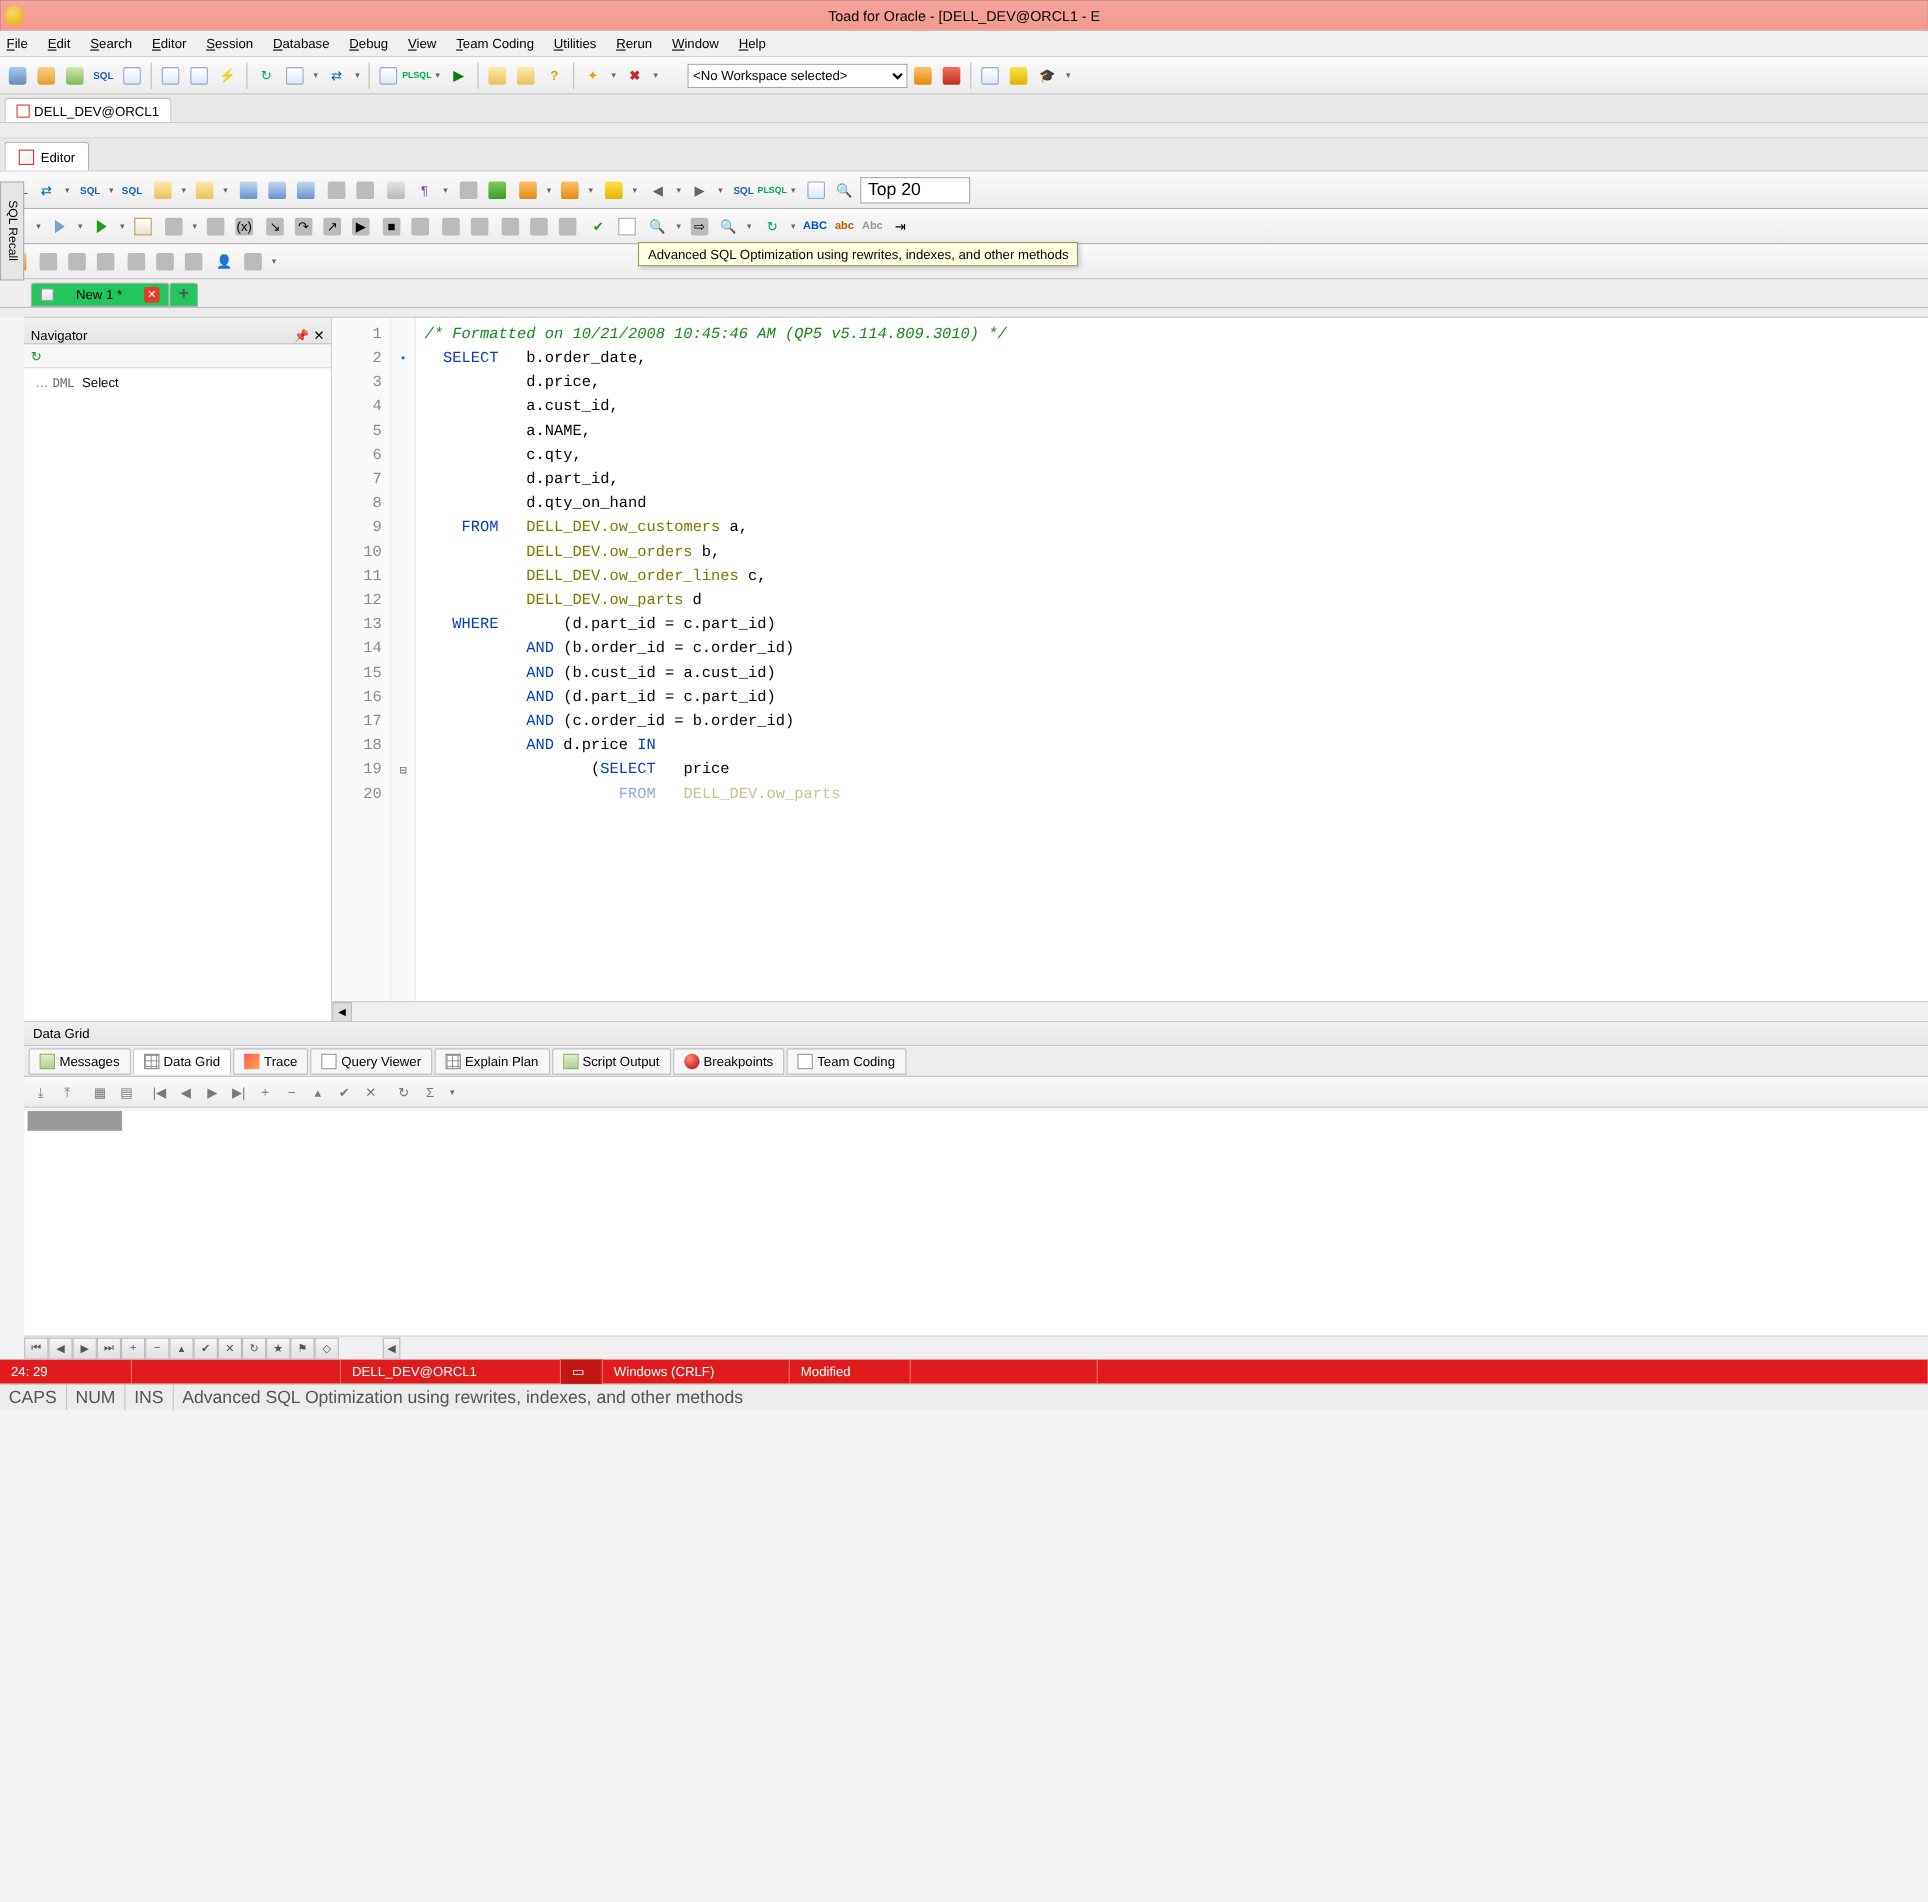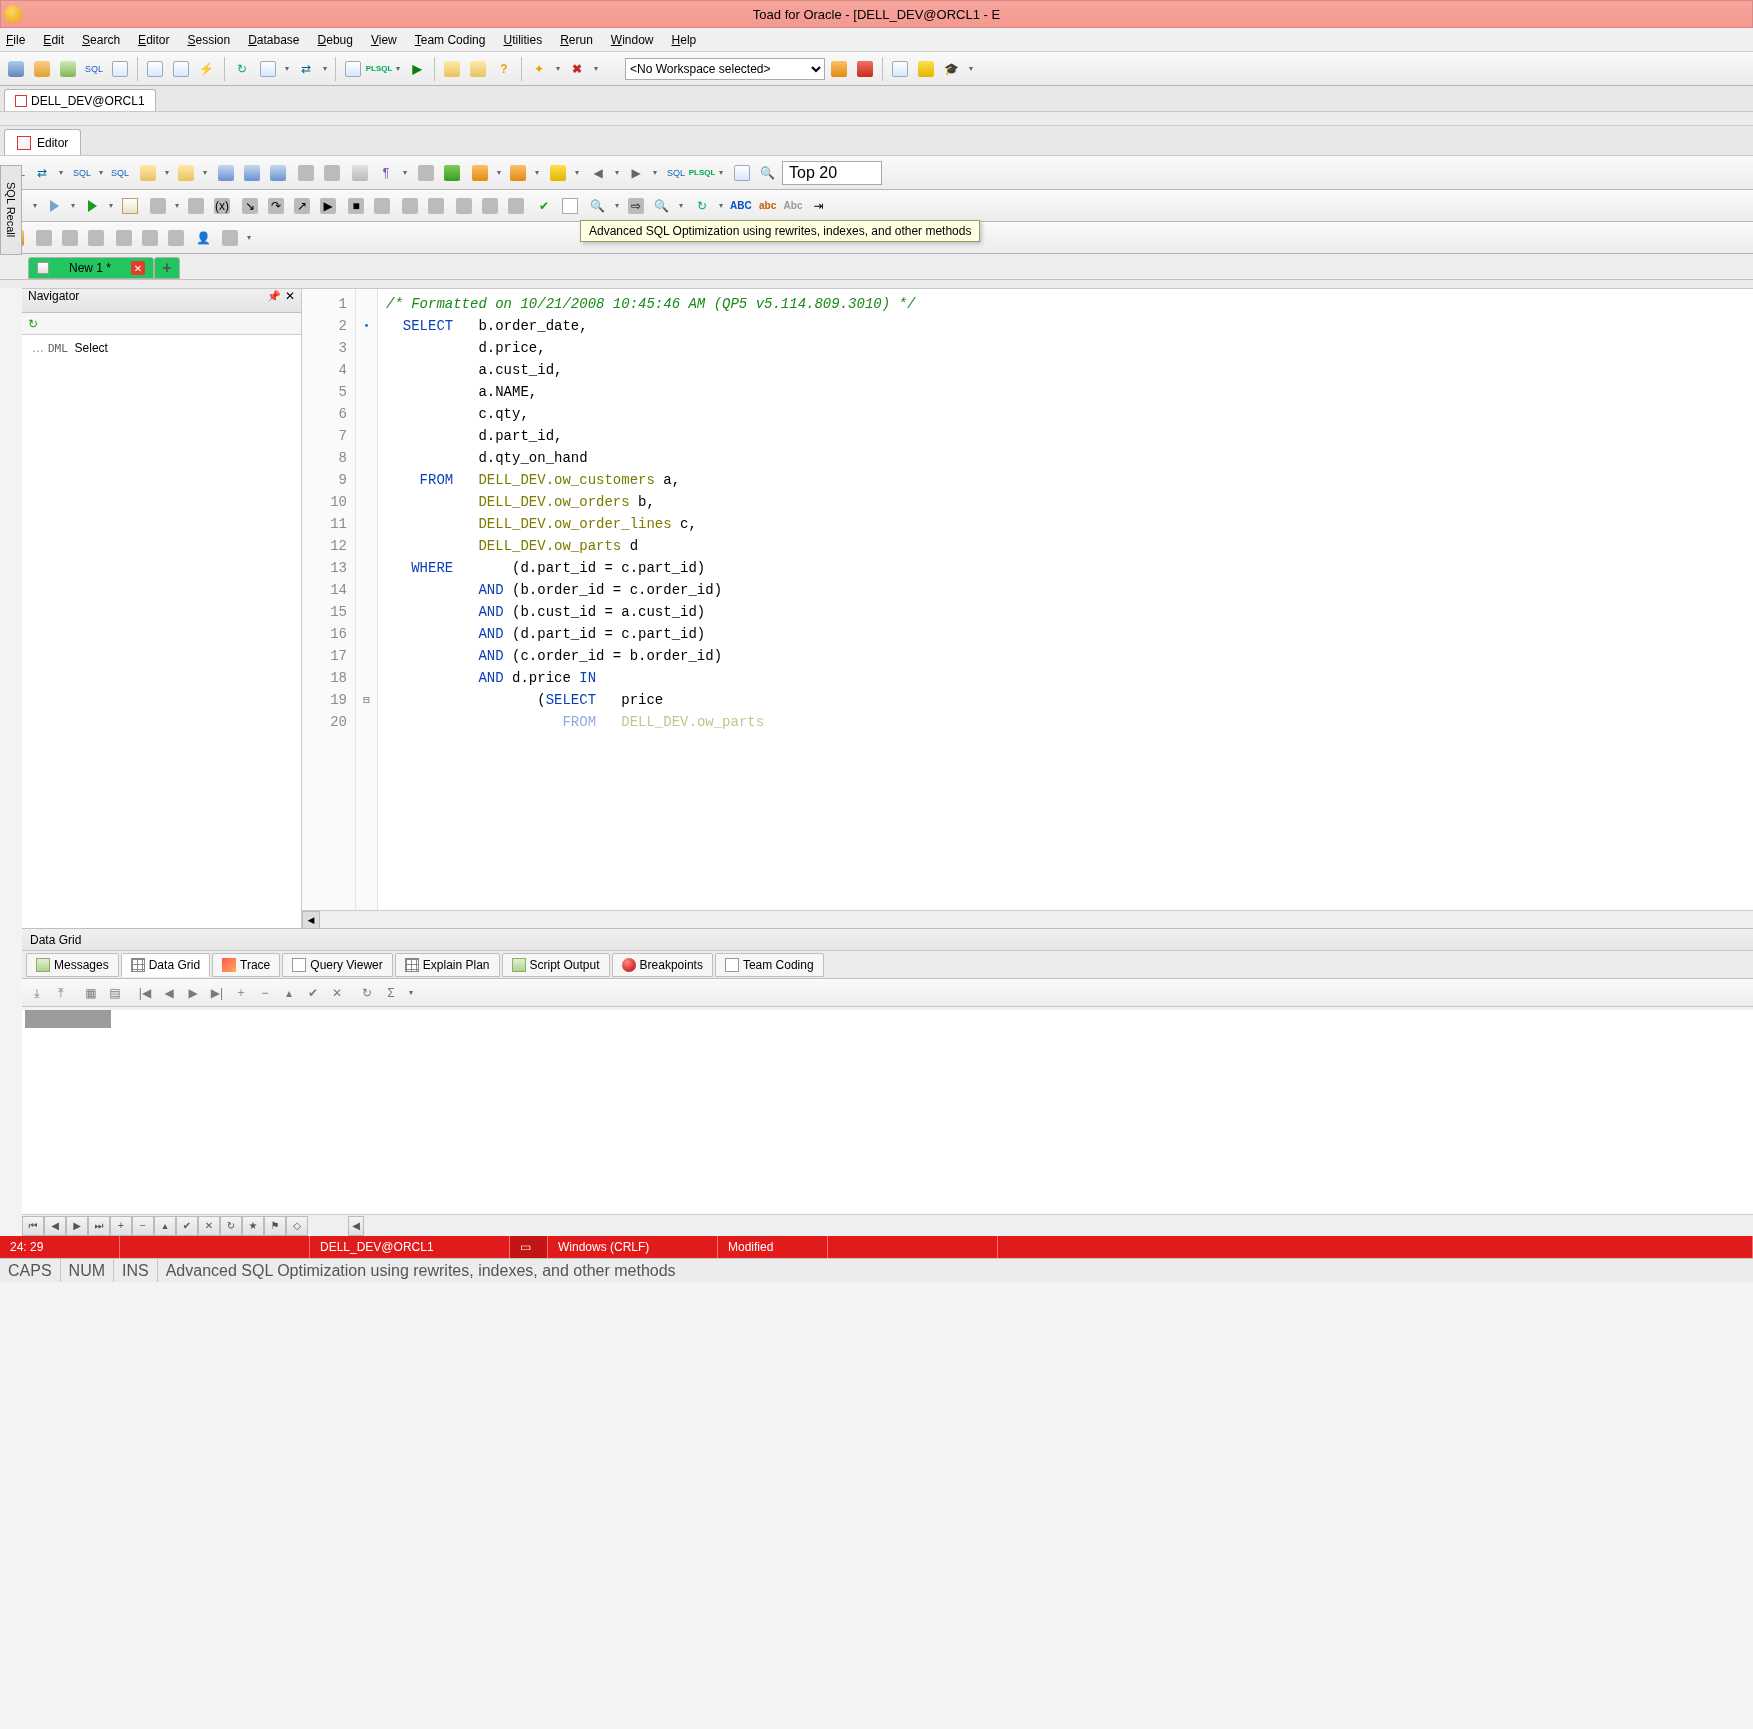--- a/index.html
+++ b/index.html
@@ -24,21 +24,21 @@
 .editor-tb2{height:32px;background:linear-gradient(#fafafa,#ececec);border-bottom:1px solid #b5b5b5;display:flex;align-items:center;padding:0 4px;gap:2px;position:relative}
 .editor-tb3{height:32px;background:linear-gradient(#fafafa,#ececec);border-bottom:1px solid #b5b5b5;display:flex;align-items:center;padding:0 4px;gap:2px}
 .sql-recall-tab{position:absolute;left:0;top:165px;width:22px;height:90px;background:#e6e6e6;border:1px solid #b0b0b0;writing-mode:vertical-rl;text-orientation:mixed;font-size:11px;display:flex;align-items:center;justify-content:center;z-index:5}
 .doc-tab-bar{height:26px;background:#eee;border-bottom:1px solid #c0c0c0;display:flex;align-items:flex-end;padding:0 28px}
 .doc-tab{height:22px;display:flex;align-items:center;gap:20px;padding:0 8px;background:#22c55e;border:1px solid #b0b0b0;border-radius:3px 3px 0 0}
 .doc-tab .ico{width:12px;height:12px;background:linear-gradient(#fff,#e0e0e0);border:1px solid #999}
 .doc-tab .close{width:14px;height:14px;background:#e43b2a;color:#fff;font-size:10px;display:flex;align-items:center;justify-content:center;border-radius:2px}
 .doc-tab.plus{width:26px;justify-content:center;font-weight:bold;font-size:16px;color:#555}
 .workspace{display:flex;height:640px;border-top:1px solid #c8c8c8;margin-left:22px}
 .nav-panel{width:280px;background:#f6f6f6;border-right:1px solid #c8c8c8;display:flex;flex-direction:column}
-.nav-header{height:24px;background:linear-gradient(#f0f0f0,#e4e4e4);border-bottom:1px solid #c0c0c0;display:flex;align-items:flex-start;padding:0 6px;justify-content:space-between;font-size:12px}
+.nav-header{height:24px;background:linear-gradient(#f0f0f0,#e4e4e4);border-bottom:1px solid #c0c0c0;display:flex;align-items:flex-end;padding:0 6px;justify-content:space-between;font-size:12px}
 .nav-header .ctrls{display:flex;gap:4px;align-items:center}
 .nav-header .pin{font-size:11px}
 .nav-header .x{font-size:12px;font-family:Arial}
 .nav-toolbar{height:22px;border-bottom:1px solid #d0d0d0;display:flex;align-items:center;padding:0 6px}
 .nav-tree{flex:1;background:#fff;padding:4px 8px;font-size:12px}
 .nav-tree .leaf{padding:2px 0 2px 18px;position:relative}
 .nav-tree .leaf::before{content:"…";position:absolute;left:2px;color:#888}
 .editor-pane{flex:1;display:flex;flex-direction:column;background:#fff;overflow:hidden}
 .code-scroll{flex:1;overflow:hidden;display:flex}
 .gutter{width:54px;background:#fafafa;border-right:1px solid #e4e4e4;font-family:Consolas,"Courier New",monospace;font-size:14px;color:#8b8b8b;text-align:right;padding:4px 8px 4px 0;line-height:22px}
@@ -64,21 +64,21 @@
 .dg-nav-bottom .b{width:22px;height:20px;border:1px solid #bbb;background:linear-gradient(#f4f4f4,#e0e0e0);font-size:10px;display:flex;align-items:center;justify-content:center;color:#555}
 .status-red{height:22px;background:#e11b1b;display:flex;align-items:center;color:#fff;font-size:12px}
 .status-red .cell{padding:0 10px;border-right:1px solid #ff6d6d;height:100%;display:flex;align-items:center}
 .status-gray{height:24px;background:#ececec;display:flex;align-items:center;font-size:16px;color:#555;border-top:1px solid #c9c9c9}
 .status-gray .seg{padding:0 8px;border-right:1px solid #c6c6c6;height:100%;display:flex;align-items:center}
 .tooltip{position:absolute;left:580px;top:220px;background:#ffffe1;border:1px solid #9a9a66;padding:3px 8px;font-size:12px;color:#000;z-index:10;box-shadow:2px 2px 4px rgba(0,0,0,0.2)}
 select{height:22px;font-size:12px;border:1px solid #aaa;background:#fff}
 .hspace{width:20px}
 .ic{display:inline-flex;width:16px;height:16px;align-items:center;justify-content:center;font-size:12px}
 .ic-db{background:linear-gradient(#ace,#68b);border-radius:3px}
-.ic-sql{font-size:9px;font-weight:normal;color:#1860c0}
+.ic-sql{font-size:9px;font-weight:bold;color:#1860c0}
 .ic-folder{background:linear-gradient(#ffe9a8,#e8c25e);border-radius:2px}
 .ic-save{background:linear-gradient(#c4d7ef,#6a93cf);border-radius:2px}
 .ic-green{background:linear-gradient(#7ecb5a,#3a9c20);border-radius:2px}
 .ic-red{background:linear-gradient(#f07060,#c62d1a);border-radius:2px}
 .ic-gray{background:#bbb;border-radius:2px}
 .ic-yellow{background:linear-gradient(#ffe14d,#e0b400);border-radius:2px}
 .ic-orange{background:linear-gradient(#ffc069,#e28a10);border-radius:2px}
 .ic-plsql{font-size:8px;font-weight:bold;color:#0a5}
 .ic-arrow-r{color:#0a7f0a;font-weight:bold}
 .ic-x{color:#c62828;font-weight:bold}

